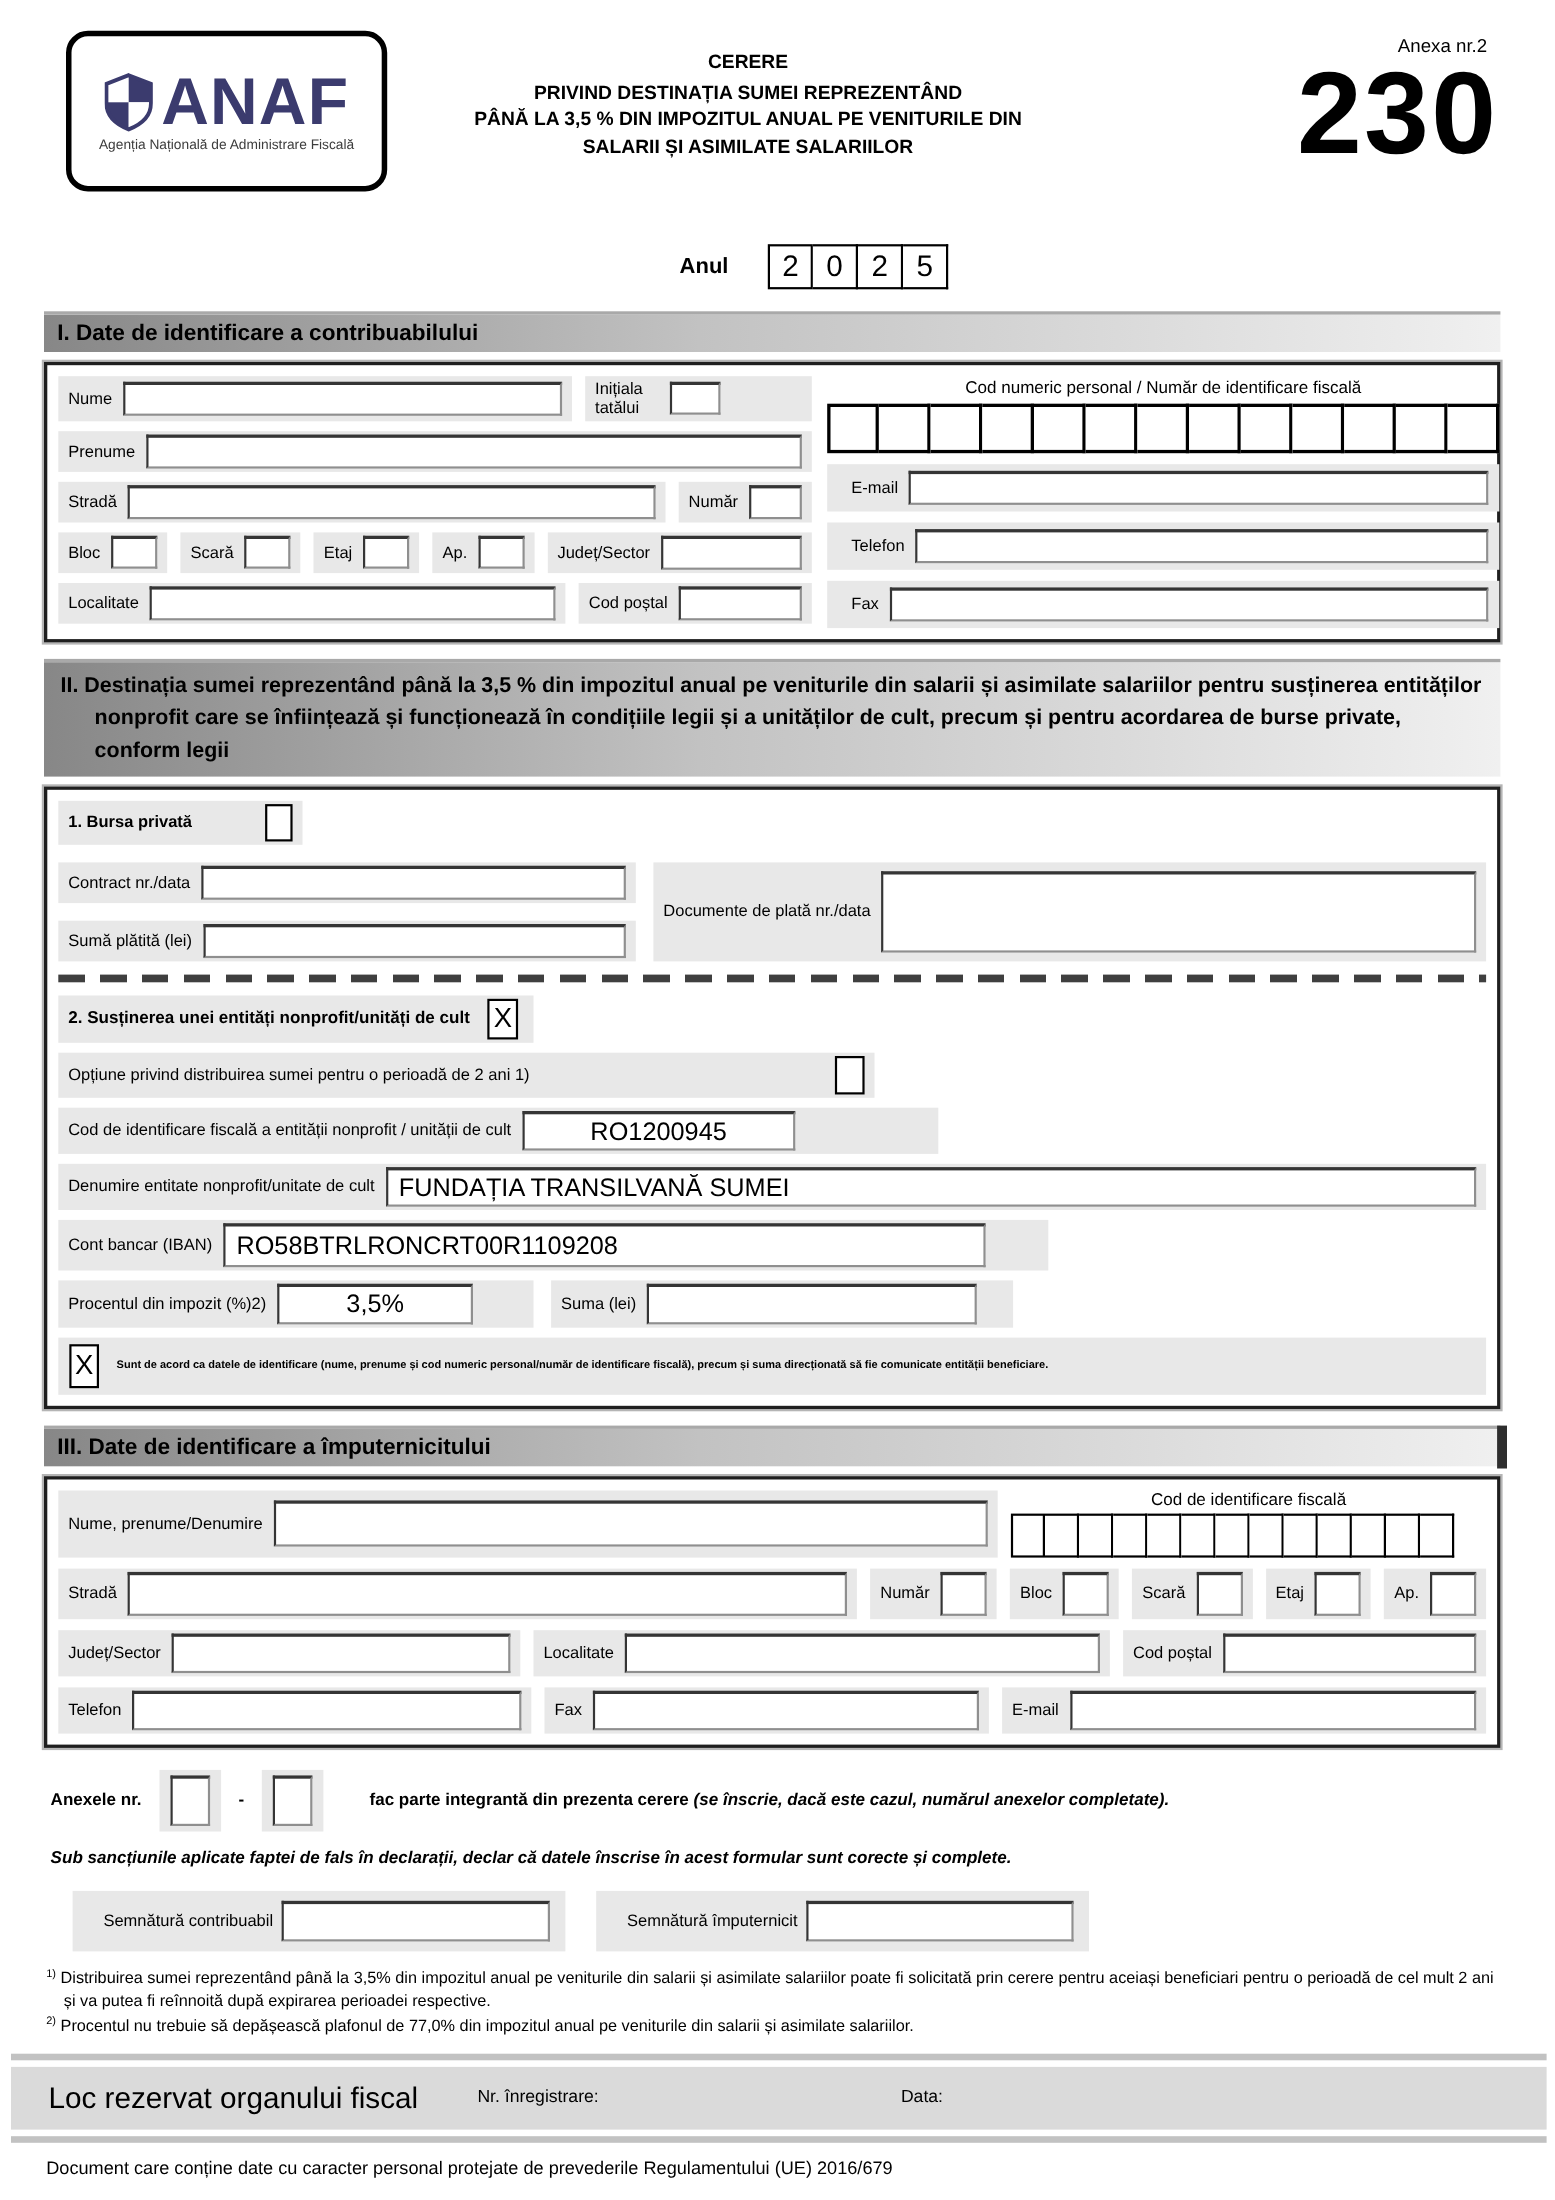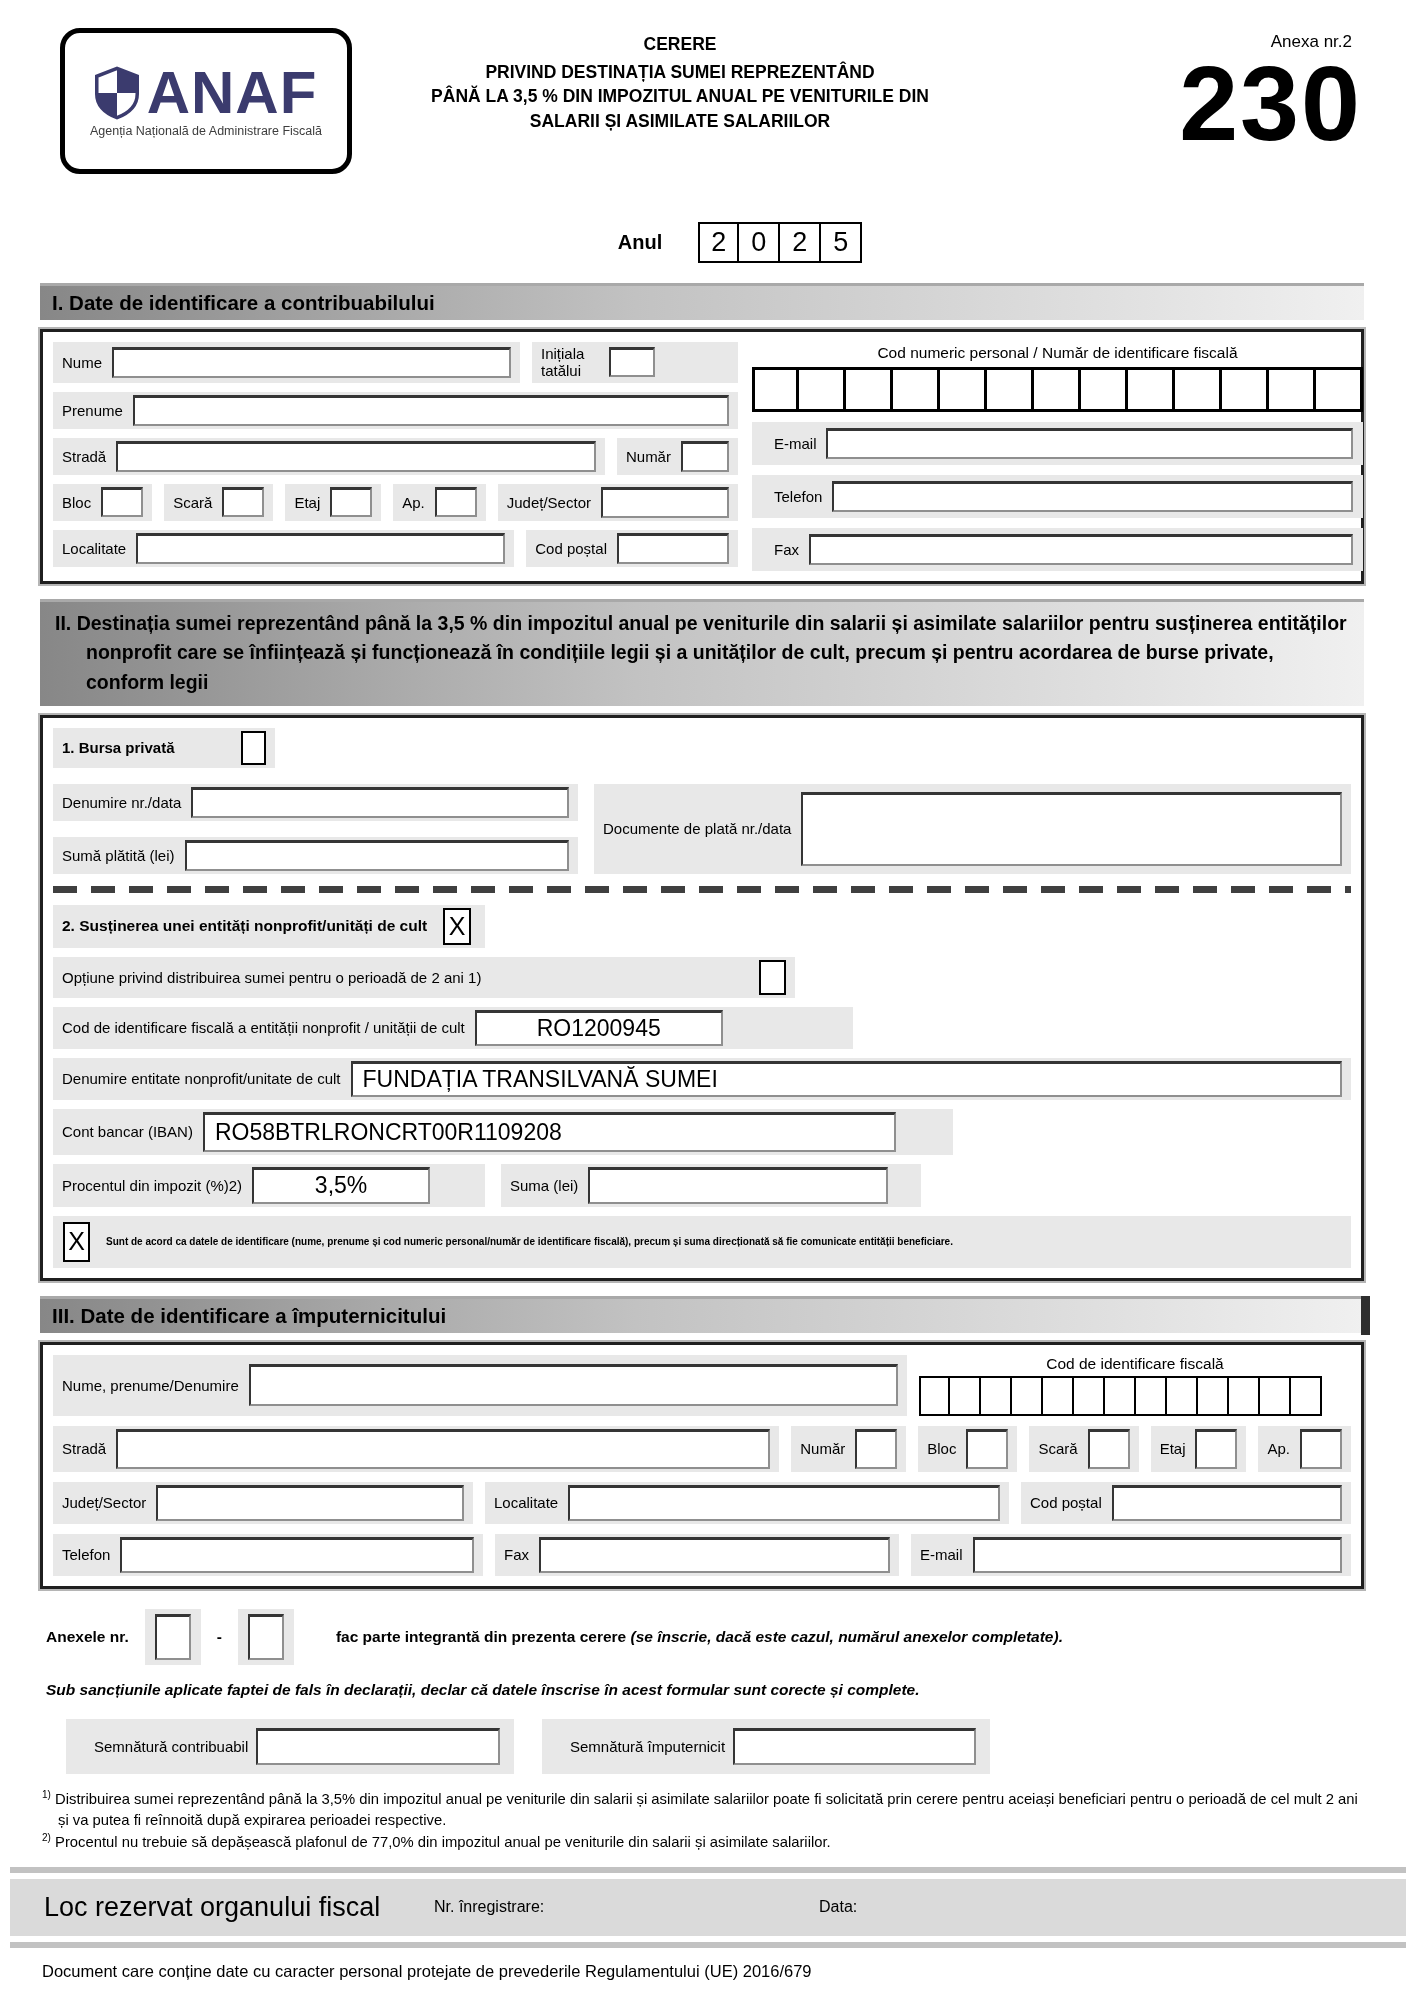--- a/index.html
+++ b/index.html
@@ -17,21 +17,21 @@
     position: absolute; left: 20px; top: 4px; width: 292px; height: 146px;
     border: 5px solid #000; border-radius: 20px;
     display: flex; flex-direction: column; align-items: center; justify-content: center;
     background: #fff;
   }
   .logo-row { display: flex; align-items: center; gap: 8px; }
   .logo-shield svg { width: 44px; height: 54px; display: block; }
   .logo-text { font-size: 60px; font-weight: bold; color: #3B3B6E; letter-spacing: 1px; line-height: 0.95; }
   .logo-sub { font-size: 12.5px; color: #3d3d3d; margin-top: 3px; }
 
-  .title-block { position: absolute; left: 340px; top: 8px; width: 600px; text-align: center;
+  .title-block { position: absolute; left: 340px; top: 20px; width: 600px; text-align: center;
     font-weight: bold; font-size: 17.5px; line-height: 1.4; }
   .title-block .t1 { margin-bottom: 3px; }
 
   .annex { position: absolute; right: 12px; top: 8px; font-size: 17px; }
   .formno { position: absolute; right: 2px; top: 26px; font-size: 106px; font-weight: 900; line-height: 1; letter-spacing: 2px; }
 
   
   .year-row { display: flex; justify-content: center; align-items: center; gap: 36px;
     margin: 2px 0 20px; transform: translateX(38px); }
   .year-label { font-size: 20px; font-weight: bold; }
@@ -314,21 +314,21 @@
 
   <div class="sec-head hang">II. Destinația sumei reprezentând până la 3,5 % din impozitul anual pe veniturile din salarii și asimilate salariilor pentru susținerea entităților nonprofit care se înființează și funcționează în condițiile legii și a unităților de cult, precum și pentru acordarea de burse private, conform legii</div>
   <div class="sec-box">
 
     <div class="bursa-grid">
       <div class="cell-g a-bursa">
         <span class="lbl" style="font-weight:bold">1. Bursa privată</span>
         <div class="chk"></div>
       </div>
       <div class="cell-g a-contract">
-        <span class="lbl">Denumire nr./data</span>
+        <span class="lbl">Contract nr./data</span>
         <div class="inp flex"></div>
       </div>
       <div class="cell-g a-suma">
         <span class="lbl">Sumă plătită (lei)</span>
         <div class="inp flex"></div>
       </div>
       <div class="cell-g a-doc">
         <span class="lbl">Documente de plată nr./data</span>
         <div class="inp"></div>
       </div>

